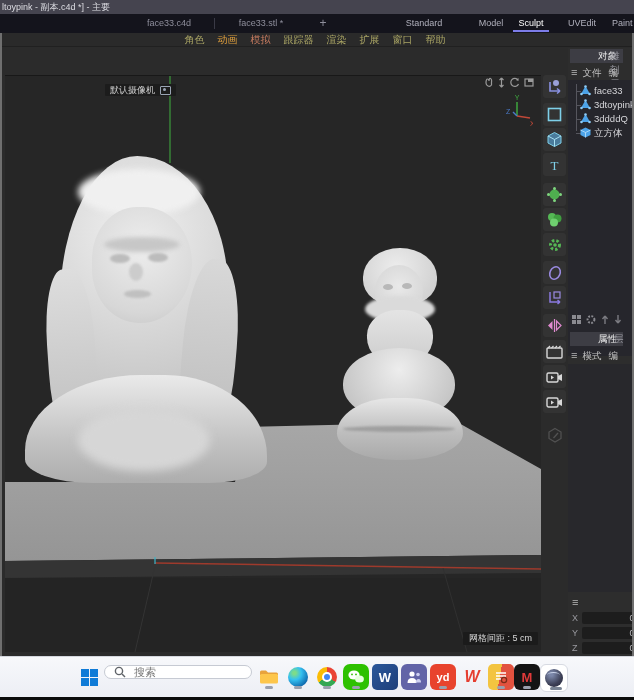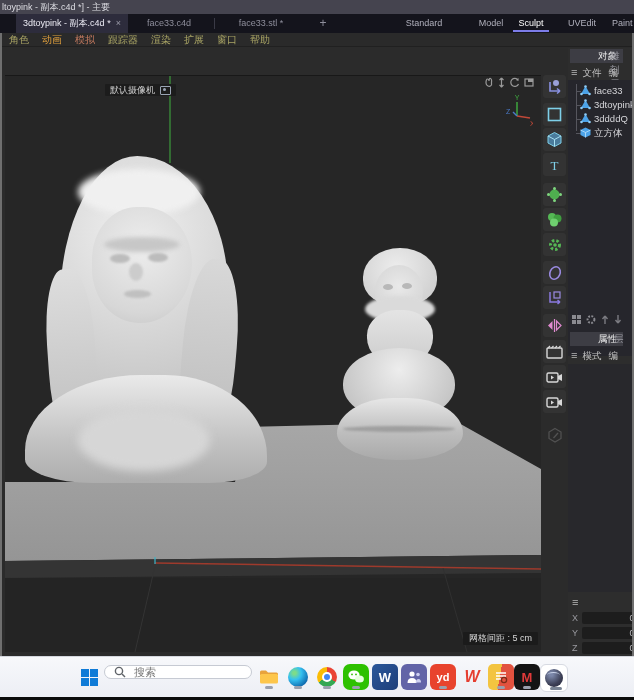--- a/index.html
+++ b/index.html
@@ -9,21 +9,21 @@
   
   .titlebar{left:0;top:0;width:634px;height:14px;background:#45444f;color:#dcdce2;font-size:9px;line-height:14px;padding-left:2px;box-sizing:border-box;}
   .tabbar{left:0;top:14px;width:634px;height:19px;background:#14141c;overflow:hidden;}
   .doctab{position:absolute;top:0;height:19px;line-height:19px;font-size:9px;color:#8f8f9c;text-align:center;cursor:default;}
   .doctab.active{background:#2d2c3c;color:#ecebf4;}
   .doctab .close{color:#9a9aa8;margin-left:5px;font-size:9px;}
   .tabdiv{position:absolute;top:4px;width:1px;height:11px;background:#3a3a46;}
   .layouttab{position:absolute;top:0;height:19px;line-height:18px;font-size:9px;color:#b0b0bc;text-align:center;}
   .layouttab.active{color:#ffffff;}
   .layouttab.active .ul{position:absolute;left:50%;margin-left:-18px;bottom:1px;width:36px;height:2px;background:#7c7ce8;}
-  .menubar{left:0;top:33px;width:634px;height:14px;background:#2a2a2a;border-bottom:1px solid #202020;font-size:10px;line-height:14px;}
+  .menubar{left:0;top:33px;width:634px;height:14px;background:#2a2a2a;border-bottom:1px solid #202020;font-size:10px;line-height:14px;text-align:center;}
   .menubar span{margin-right:13px;}
   .mi{color:#a9a464;} .mi.orange{color:#e09f3c;} .mi.red{color:#c57a5f;}
   .toolbar{left:0;top:48px;width:634px;height:25px;background:#2b2b2b;}
   .ico{position:absolute;top:1px;width:21px;height:22px;border-radius:3px;display:flex;align-items:center;justify-content:center;}
   .ico.hl{background:#5458c8;}
   .ico.dim svg{opacity:.35;}
   
   .mainbg{left:0;top:47px;width:634px;height:609px;background:#2b2b2b;}
   .lframe{left:0;top:33px;width:2px;height:623px;background:#6f6f6f;}
   .rframe{left:632px;top:33px;width:2px;height:623px;background:#6f6f6f;}
@@ -66,23 +66,20 @@
 </head>
 <body>
 
 <div id="app">
 
   <div class="abs titlebar">
     <span>ltoypink - 副本.c4d *] - 主要</span>
   </div>
 
   <div class="abs tabbar">
-    <div class="doctab active" style="left:16px;width:112px;">
-      <span>3dtoypink - 副本.c4d *</span><span class="close">×</span>
-    </div>
     <div class="doctab" style="left:130px;width:78px;">face33.c4d</div>
     <div class="tabdiv" style="left:214px;"></div>
     <div class="doctab" style="left:222px;width:78px;">face33.stl *</div>
     <div class="doctab" style="left:312px;width:22px;font-size:12px;">+</div>
     <div class="layouttab" style="left:396px;width:56px;">Standard</div>
     <div class="layouttab" style="left:468px;width:46px;">Model</div>
     <div class="layouttab active" style="left:508px;width:46px;"><span>Sculpt</span><span class="ul"></span></div>
     <div class="layouttab" style="left:558px;width:48px;">UVEdit</div>
     <div class="layouttab" style="left:612px;width:40px;text-align:left;">Paint</div>
   </div>

